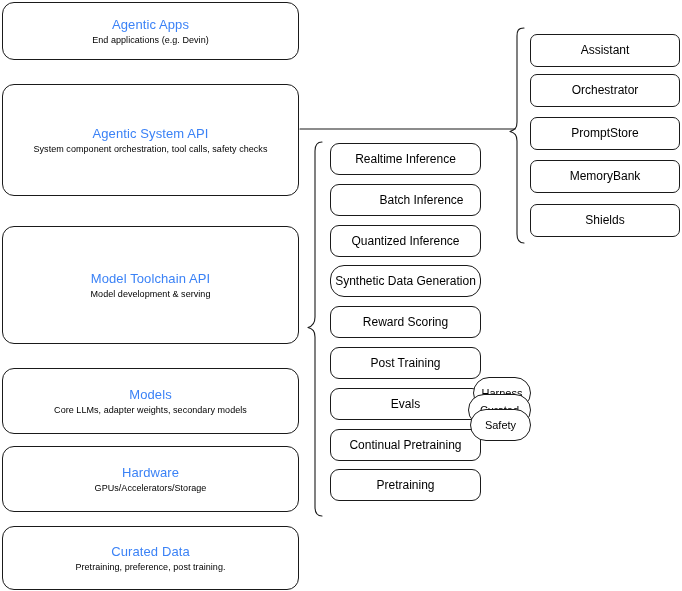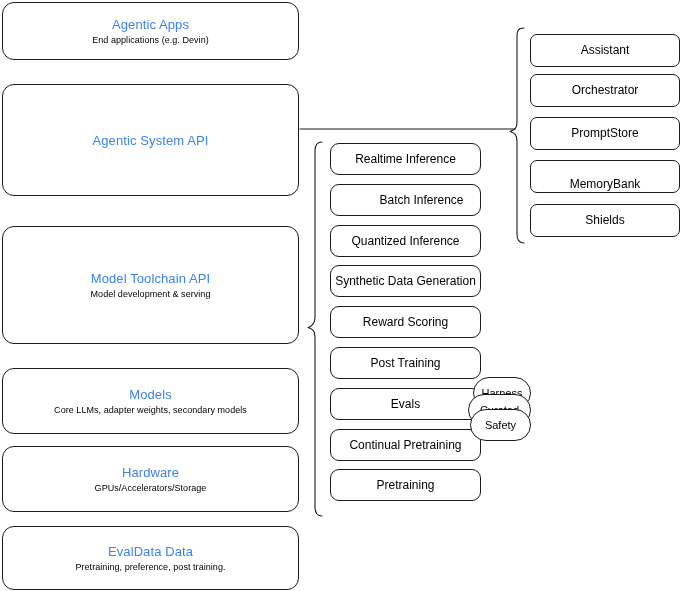--- a/index.html
+++ b/index.html
@@ -123,52 +123,53 @@
     </g>
   </svg>
 
   <div class="box layer-box" style="top:2px; height:58px;">
     <div class="layer-title">Agentic Apps</div>
     <div class="layer-sub">End applications (e.g. Devin)</div>
   </div>
 
   <div class="box layer-box" style="top:84px; height:112px;justify-content:center;">
     <div class="layer-title">Agentic System API</div>
+    <div class="layer-sub">System component orchestration, tool calls, safety checks</div>
   </div>
 
   <div class="box layer-box" style="top:226px; height:118px;">
     <div class="layer-title">Model Toolchain API</div>
     <div class="layer-sub">Model development &amp; serving</div>
   </div>
 
   <div class="box layer-box" style="top:368px; height:66px;">
     <div class="layer-title">Models</div>
     <div class="layer-sub">Core LLMs, adapter weights, secondary models</div>
   </div>
 
   <div class="box layer-box" style="top:446px; height:66px;">
     <div class="layer-title">Hardware</div>
     <div class="layer-sub">GPUs/Accelerators/Storage</div>
   </div>
 
   <div class="box layer-box" style="top:526px; height:64px;">
-    <div class="layer-title">EvalData Data</div>
+    <div class="layer-title">Curated Data</div>
     <div class="layer-sub">Pretraining, preference, post training.</div>
   </div>
 
   <div class="box cap-box" style="top:143px;">
     <span>Realtime Inference</span>
   </div>
   <div class="box cap-box" style="top:184px;padding-left:32px;">
     <span>Batch Inference</span>
   </div>
   <div class="box cap-box" style="top:225px;">
     <span>Quantized Inference</span>
   </div>
-  <div class="box cap-box" style="top:265px;">
+  <div class="box cap-box" style="top:265px;border-radius:14px;">
     <span>Synthetic Data Generation</span>
   </div>
   <div class="box cap-box" style="top:306px;">
     <span>Reward Scoring</span>
   </div>
   <div class="box cap-box" style="top:347px;">
     <span>Post Training</span>
   </div>
   <div class="box cap-box" style="top:388px;">
     <span>Evals</span>
@@ -192,20 +193,20 @@
 
   <div class="box comp-box" style="top:34px;">
     <span>Assistant</span>
   </div>
   <div class="box comp-box" style="top:74px;">
     <span>Orchestrator</span>
   </div>
   <div class="box comp-box" style="top:117px;">
     <span>PromptStore</span>
   </div>
-  <div class="box comp-box" style="top:160px;justify-content:flex-end;">
+  <div class="box comp-box" style="top:160px;">
     <span>MemoryBank</span>
   </div>
   <div class="box comp-box" style="top:204px;">
     <span>Shields</span>
   </div>
 
 </div>
 
 </body></html>

